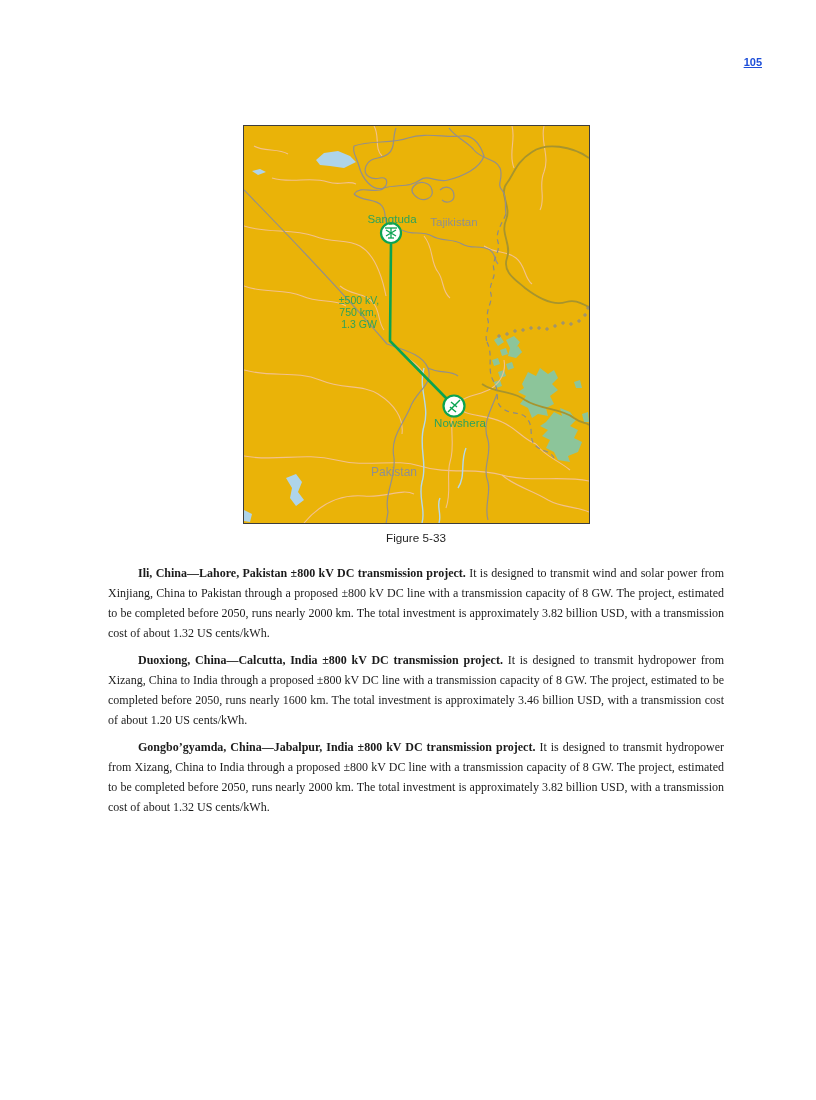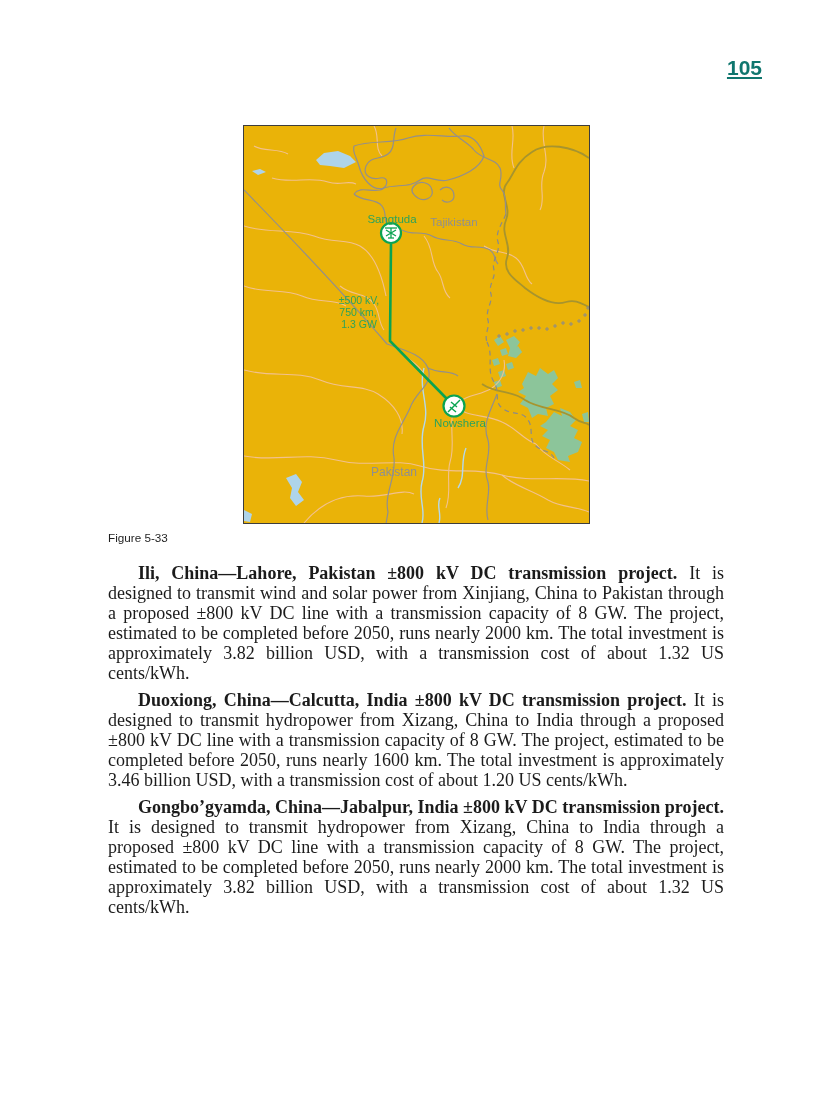--- a/index.html
+++ b/index.html
@@ -3,37 +3,37 @@
 <meta charset="utf-8">
 <style>
   html,body{margin:0;padding:0;}
   body{
     width:816px;height:1100px;position:relative;background:#ffffff;
     font-family:"Liberation Serif", serif;color:#1b1b1b;overflow:hidden;
   }
   .page-number{
     position:absolute;top:56px;right:54px;
     font-family:"Liberation Sans", sans-serif;font-weight:bold;
-    font-size:21px;color:#0f766e;text-decoration:underline;
+    font-size:11px;color:#1d4ed8;text-decoration:underline;
   }
   .figure-map{
     position:absolute;left:243px;top:125px;width:345px;height:397px;
     border:1.5px solid #3d3d3d;background:#eab308;box-sizing:content-box;
   }
   .figure-map svg{display:block;}
   .figure-caption{
     position:absolute;left:108px;top:531px;width:616px;
     font-family:"Liberation Sans", sans-serif;font-size:11.7px;color:#1f1f1f;
-    display:flex;justify-content:flex-start;white-space:nowrap;
+    display:flex;justify-content:center;white-space:nowrap;
   }
   .text-block{
     position:absolute;left:108px;top:563px;width:616px;
   }
   .text-block p{
-    margin:0 0 7px 0;font-size:18px;line-height:20px;
+    margin:0 0 7px 0;font-size:12px;line-height:20px;
     text-align:justify;text-indent:30px;
   }
   .lead{font-weight:bold;}
   .map-label{font-family:"Liberation Sans", sans-serif;}
 </style>
 </head>
 <body>
 
 <div class="page-number">105</div>
 

